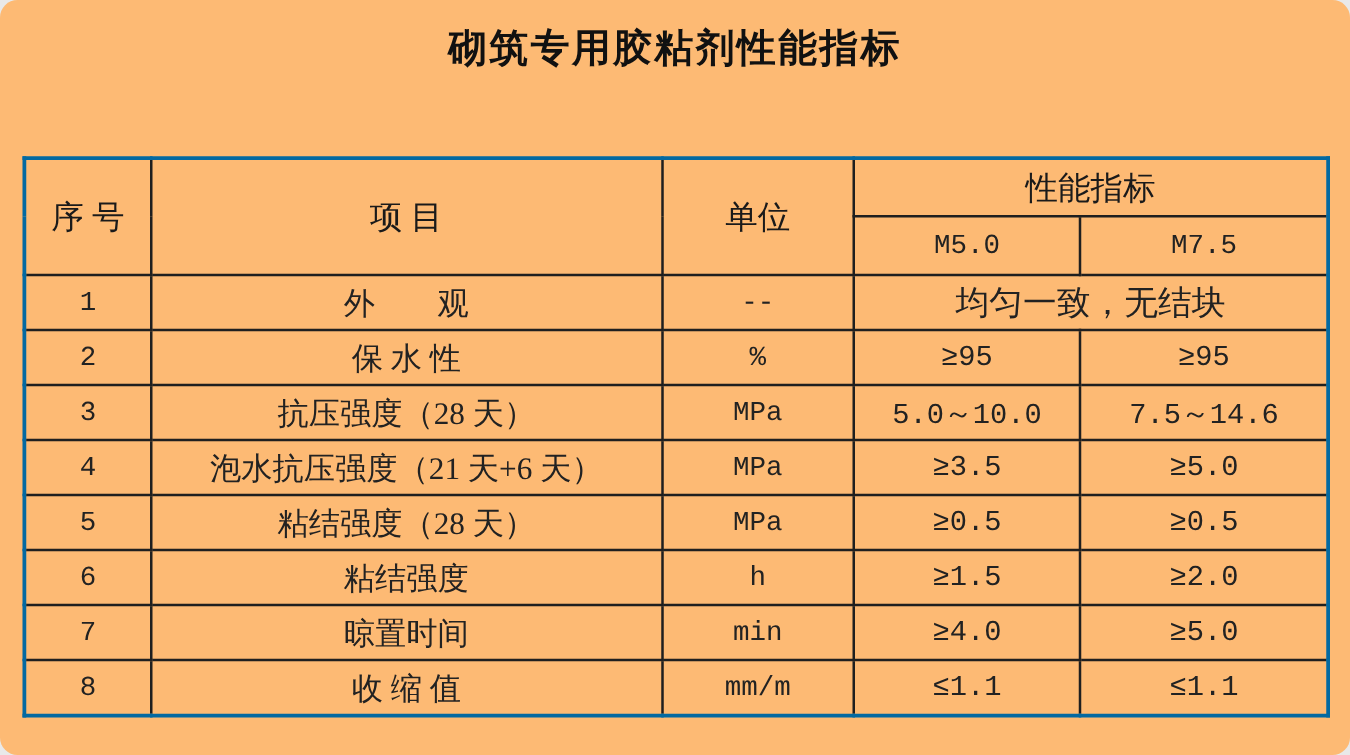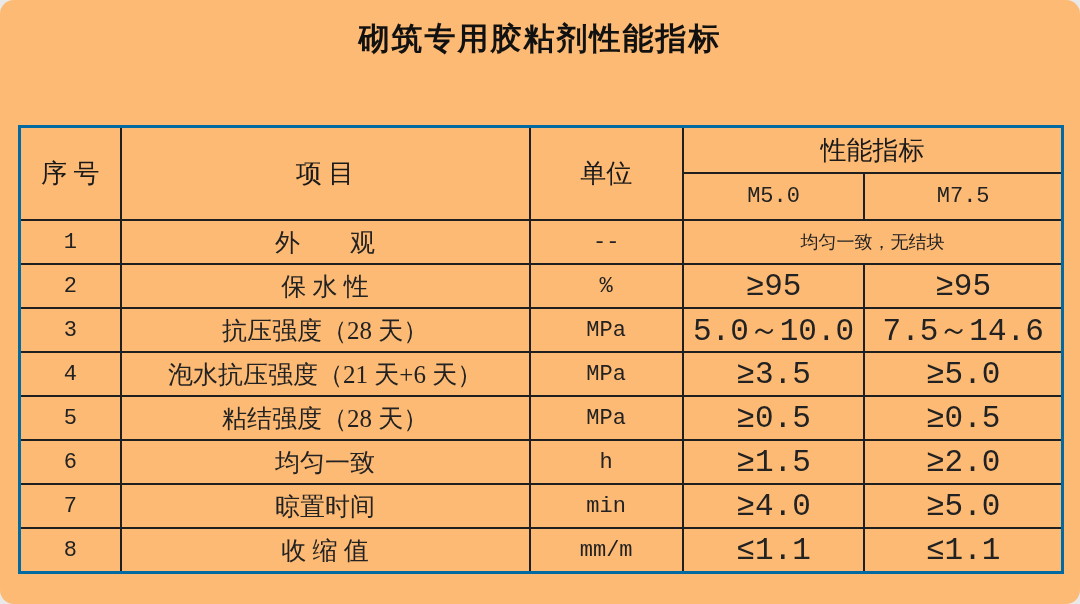--- a/index.html
+++ b/index.html
@@ -63,25 +63,25 @@
     font-size: 26px;
     color: #1a1a1a;
   }
   .lat {
     font-family: "Liberation Mono", "DejaVu Sans Mono", monospace;
     font-size: 22px;
     color: #222222;
   }
   .val {
     font-family: "Liberation Mono", "DejaVu Sans Mono", monospace;
-    font-size: 31px;
+    font-size: 23px;
     color: #222222;
   }
   .span-cell {
-    font-size: 18px;
+    font-size: 27px;
     color: #222222;
   }
 </style>
 </head>
 <body>
 
 <div class="page">
 
   <div class="doc-title">砌筑专用胶粘剂性能指标</div>
 
@@ -135,21 +135,21 @@
       </tr>
       <tr class="drow">
         <td class="lat">5</td>
         <td class="cjk">粘结强度（28 天）</td>
         <td class="lat">MPa</td>
         <td class="val">≥0.5</td>
         <td class="val">≥0.5</td>
       </tr>
       <tr class="drow">
         <td class="lat">6</td>
-        <td class="cjk">均匀一致</td>
+        <td class="cjk">粘结强度</td>
         <td class="lat">h</td>
         <td class="val">≥1.5</td>
         <td class="val">≥2.0</td>
       </tr>
       <tr class="drow">
         <td class="lat">7</td>
         <td class="cjk">晾置时间</td>
         <td class="lat">min</td>
         <td class="val">≥4.0</td>
         <td class="val">≥5.0</td>

